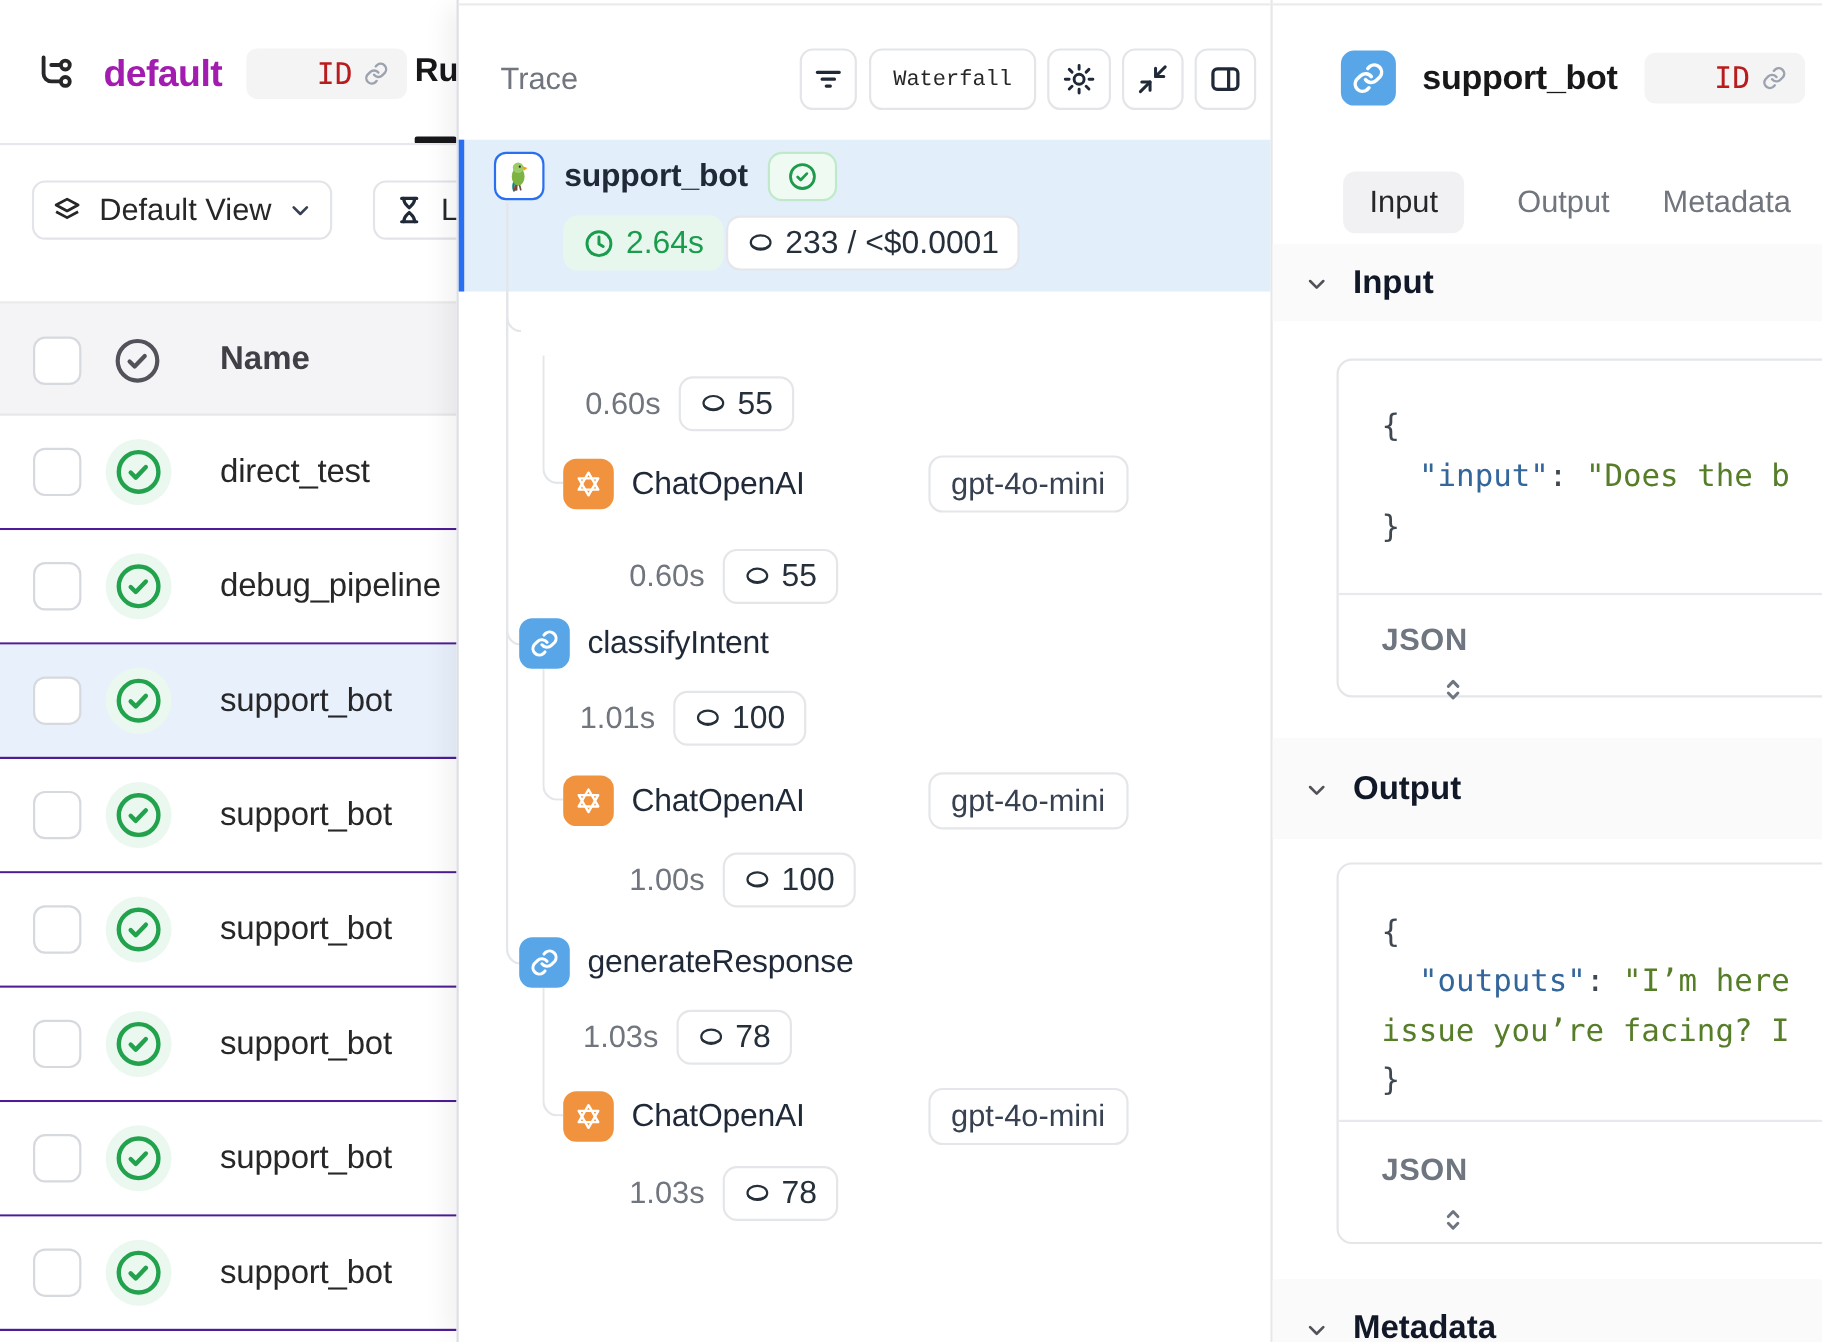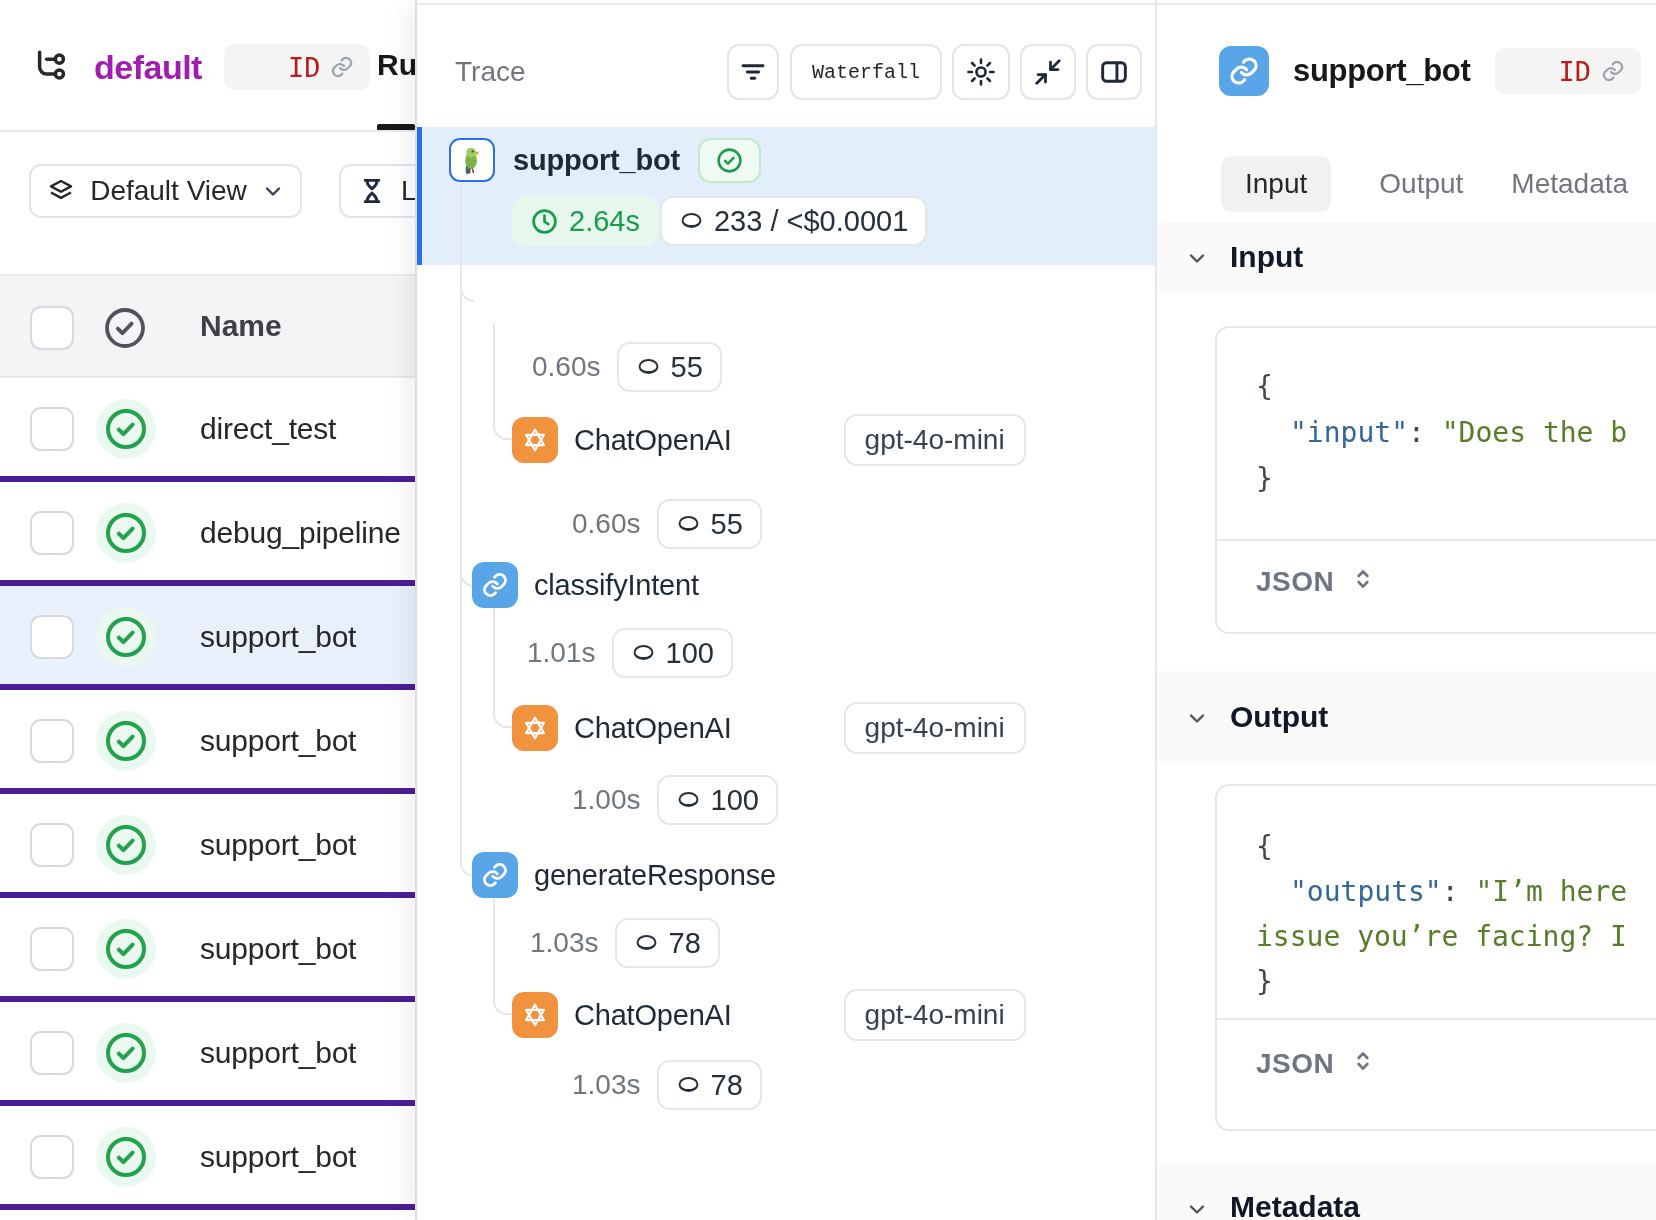--- a/index.html
+++ b/index.html
@@ -17,21 +17,21 @@
   .id-badge .id-txt { font-family:"DejaVu Sans Mono","Liberation Mono",monospace; font-size:27px; color:#b91c1c;margin-left:48px; }
   .tab-label { font-size:30px; font-weight:600; color:#18181b; }
   .tab-underline { position:absolute; left:377px; top:124px; width:38px; height:7px; background:#18181b; border-radius:2px; }
   .lp-border { position:absolute; left:0; top:130px; width:415px; height:2px; background:#e8e8ec; }
   .btn { background:#fff; border:2px solid #e2e4e9; border-radius:12px; display:flex; align-items:center;
     justify-content:center; gap:14px; }
   .btn-label { font-size:28px; color:#27272a; font-weight:500; }
   .thead { position:absolute; left:0; top:274px; width:415px; height:104px; background:#f4f4f6;
     border-top:2px solid #ebebee; border-bottom:2px solid #e7e7ea; }
   .th-name { font-size:30px; font-weight:700; color:#3f3f46; }
-  .trow { position:absolute; left:0; width:478px; height:104px; border-bottom:6px solid #4c1d95; background:#fff; }
+  .trow { position:absolute; left:0; width:478px; height:104px; border-bottom:2px solid #4c1d95; background:#fff; }
   .trow.selected { background:#e8f1fb; }
   .row-name { font-size:30px; font-weight:500; color:#27272a; letter-spacing:-0.2px; }
   .checkbox { width:44px; height:44px; border:2.5px solid #d6d9de; border-radius:11px; background:#fff; }
   .halo { width:60px; height:60px; border-radius:50%; background:#eaf8ef; display:flex; align-items:center; justify-content:center; }
 
   
   #trace-panel { position:absolute; left:415px; top:0; width:740px; height:1220px; background:#fff; z-index:2;
     border-left:2px solid #dcdee3; box-shadow:-16px 0 22px -6px rgba(16,24,40,.06); }
   #trace-panel::before { content:""; position:absolute; left:0; top:3px; width:740px; height:2px; background:#ebebee; }
   .trace-label { font-size:28px; color:#70757e; font-weight:500; }
@@ -72,21 +72,21 @@
   .section-band { position:absolute; left:0; width:501px; background:#fafafa; }
   .section-title { font-size:30px; font-weight:600; color:#111827; }
   .code-card { position:absolute; left:58px; width:480px; background:#fff; border:2px solid #e4e6ea;
     border-radius:14px; }
   .code-line { position:absolute; left:39px; font-family:"DejaVu Sans Mono","Liberation Mono",monospace;
     font-size:28px; white-space:pre; color:#3f4750; }
   .ck { color:#33669a; } 
   .cs { color:#567d28; } 
   .cp { color:#3f4750; }
   .card-divider { position:absolute; left:0; width:100%; height:2px; background:#e8e9ec; }
-  .json-foot { position:absolute; left:39px; display:flex; align-items:flex-start; gap:16px; }
+  .json-foot { position:absolute; left:39px; display:flex; align-items:flex-end; gap:16px;flex-direction:column; }
   .json-foot .lbl { font-size:28px; font-weight:600; color:#6f7680; letter-spacing:0.5px; }
 </style>
 </head>
 <body>
 
 <div id="left-panel">
 
   <div class="abs flexc" style="left:30px; top:42px; height:50px; gap:22px;">
     <span>
       <svg width="42" height="42" viewBox="0 0 24 24" fill="none" stroke="#27272a" stroke-width="2" stroke-linecap="round">

